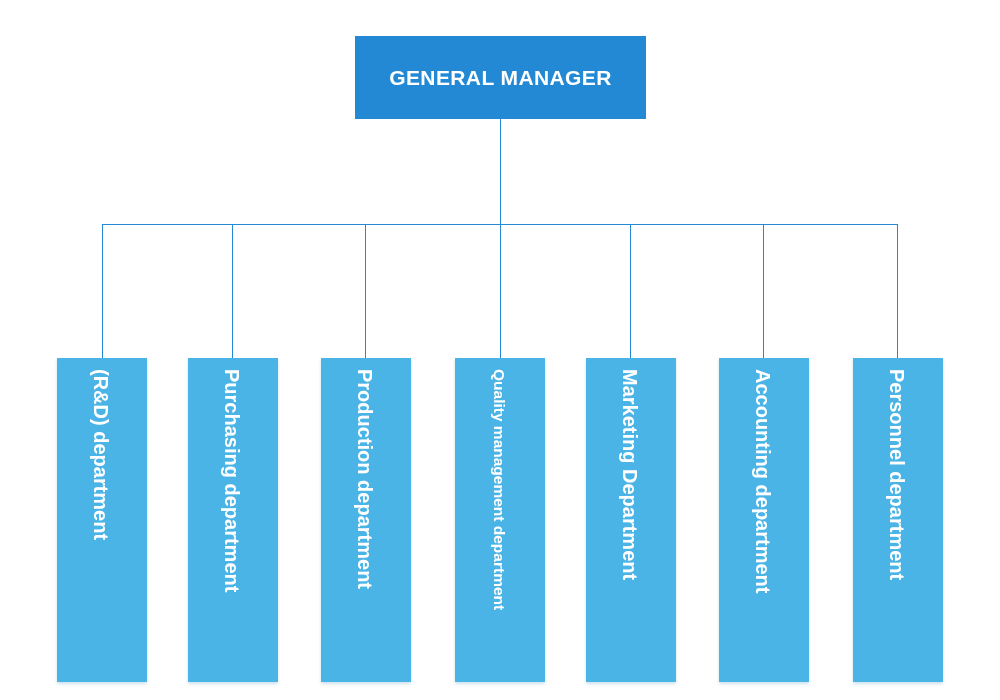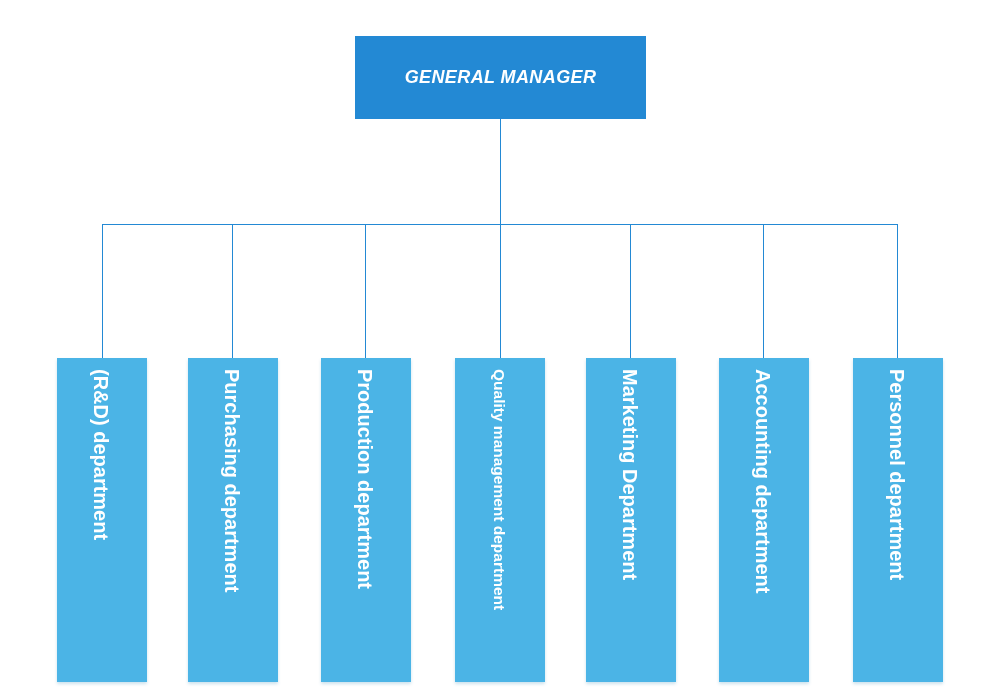--- a/index.html
+++ b/index.html
@@ -35,27 +35,26 @@
     width: 291px;
     height: 83px;
     background: #2389D4;
     display: flex;
     align-items: center;
     justify-content: center;
     box-sizing: border-box;
   }
   .root-node-label {
     color: #ffffff;
-    font-size: 18px;
+    font-size: 21px;
     font-weight: bold;
     letter-spacing: 0.4px;
     text-align: center;
     line-height: 1.1;
     white-space: nowrap;
-    font-style: italic;
   }
   
   .dept-node {
     position: absolute;
     top: 358px;
     width: 90px;
     height: 324px;
     background: #4BB4E6;
     box-sizing: border-box;
     overflow: hidden;

